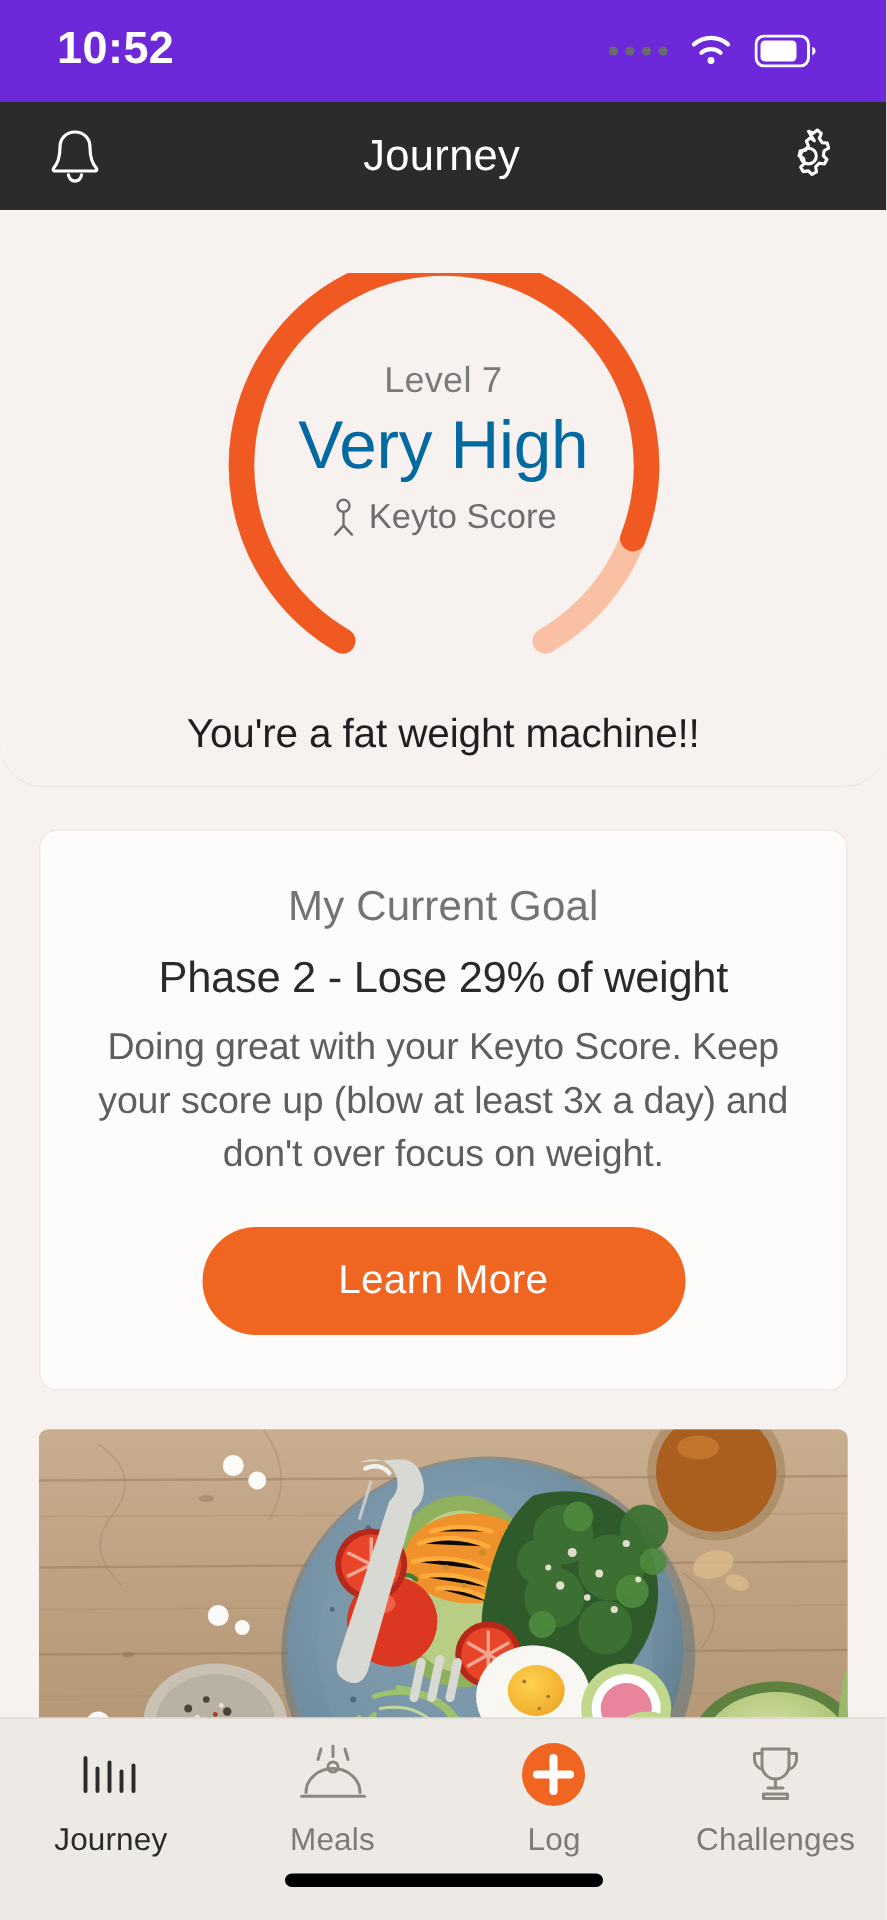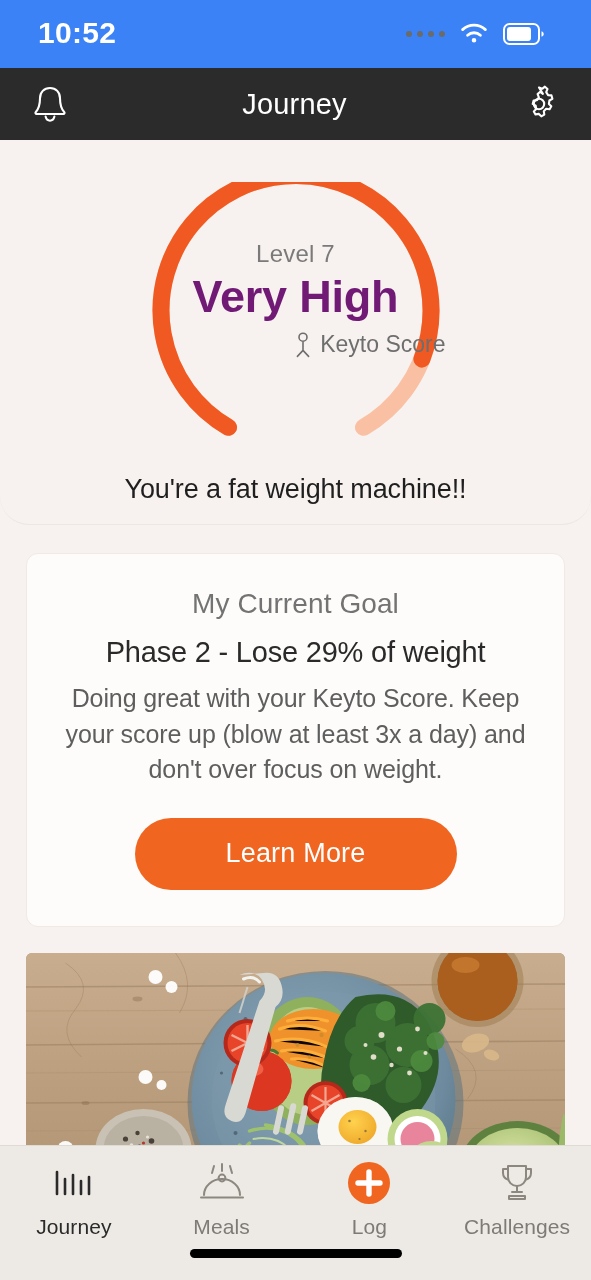--- a/index.html
+++ b/index.html
@@ -22,21 +22,21 @@
     height: 1280px;
     background: #F7F2EF;
     display: flex;
     flex-direction: column;
     overflow: hidden;
   }
 
   
   .statusbar {
     height: 68px;
-    background: #3b82f6;
+    background: #6d28d9;
     display: flex;
     align-items: center;
     justify-content: space-between;
     padding: 0 46px 0 38px;
     flex: 0 0 auto;
   }
   .status-time {
     color: #FFFFFF;
     font-size: 30px;
     font-weight: 600;
@@ -127,30 +127,30 @@
     text-align: center;
   }
   .gauge-level {
     font-size: 24px;
     color: #7A7A7A;
     font-weight: 400;
     letter-spacing: 0.2px;
   }
   .gauge-value {
     font-size: 45px;
-    color: #701a75;
-    font-weight: 700;
+    color: #0369a1;
+    font-weight: 400;
     letter-spacing: -0.2px;
     margin-top: 4px;
     line-height: 1.12;
   }
   .gauge-label-row {
     display: flex;
     align-items: center;
-    justify-content: flex-end;
+    justify-content: center;
     gap: 8px;
     margin-top: 9px;
   }
   .gauge-label {
     font-size: 23px;
     color: #6E6E6E;
     font-weight: 400;
   }
   .person-icon { display: block; }
 

